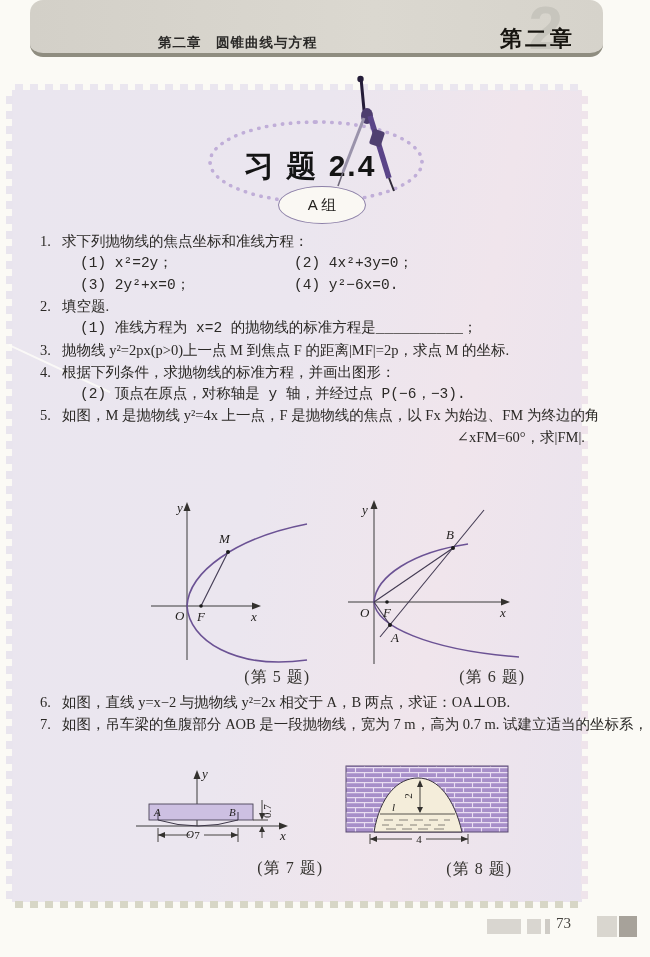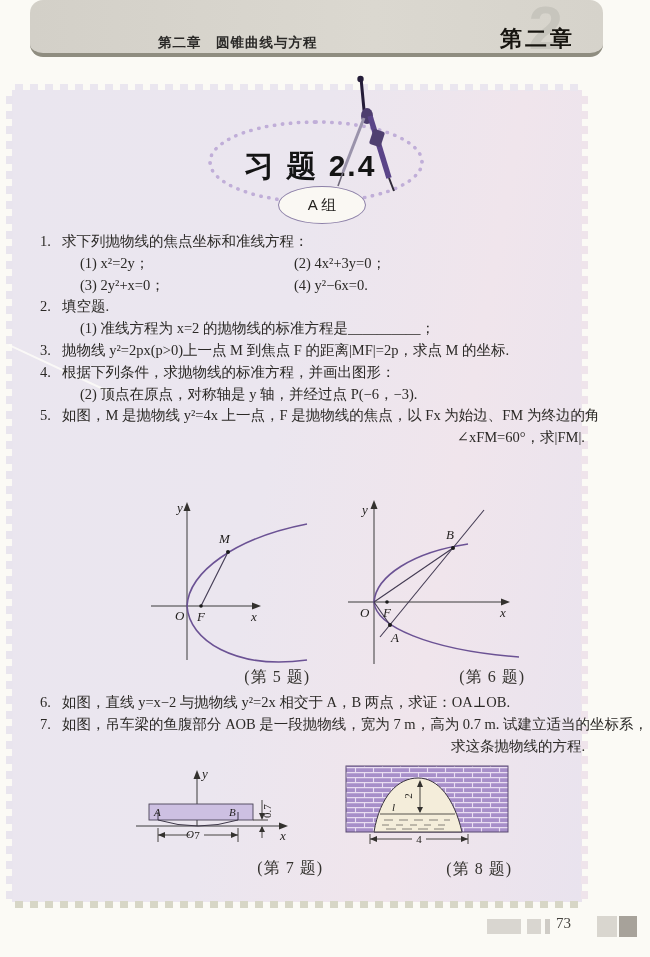--- a/index.html
+++ b/index.html
@@ -44,21 +44,21 @@
           font-family:"Liberation Sans","DejaVu Sans",sans-serif; }
   .compass { position:absolute; left:322px; top:-14px; width:72px; height:118px; }
 
   
   .problems { position:absolute; left:28px; width:545px; font-size:14.5px; line-height:21.8px;
           color:#2b2926; white-space:nowrap; }
   .blk1 { top:141px; }
   .blk2 { top:602px; }
   .pline { display:flex; }
   .pnum { width:22px; flex:none; }
-  .sub { padding-left:40px; display:flex; }
+  .sub { padding-left:40px; display:flex;font-family:Liberation Mono, monospace; }
   .sub .col { width:214px; flex:none; }
   .cont { padding-left:28px;text-align:right; }
 
   
   svg { position:absolute; overflow:visible; }
   .figcap { position:absolute; font-size:16px; color:#35332f; text-align:right; letter-spacing:1px; }
   .axis { stroke:#3a3a3a; stroke-width:1; fill:none; }
   .curve { stroke:#6b5294; stroke-width:1.6; fill:none; }
   .seg { stroke:#423a52; stroke-width:1.1; fill:none; }
   .lbl { font-family:"Liberation Serif","DejaVu Serif",serif; font-style:italic; font-size:13px; fill:#1f1d1b; }
@@ -192,21 +192,20 @@
 
     <div class="problems blk2">
       <div class="pline">
           <span class="pnum">6.</span>
           <span>如图，直线 y=x−2 与抛物线 y²=2x 相交于 A，B 两点，求证：OA⊥OB.</span>
         </div>
       <div class="pline">
           <span class="pnum">7.</span>
           <span>如图，吊车梁的鱼腹部分 AOB 是一段抛物线，宽为 7 m，高为 0.7 m. 试建立适当的坐标系，</span>
         </div>
-      <div class="cont">求这条抛物线的方程.</div>
     </div>
 
     <svg style="left:104px; top:676px;" width="207" height="90" viewBox="0 0 207 90">
       <g>
         <line class="axis" x1="81" y1="8" x2="81" y2="60"></line>
         <polygon class="ah" points="77.5,13 81,4 84.5,13"></polygon>
         <text class="lbl" x="86" y="12">y</text>
       </g>
       <g>
         <line class="axis" x1="20" y1="60" x2="168" y2="60"></line>

